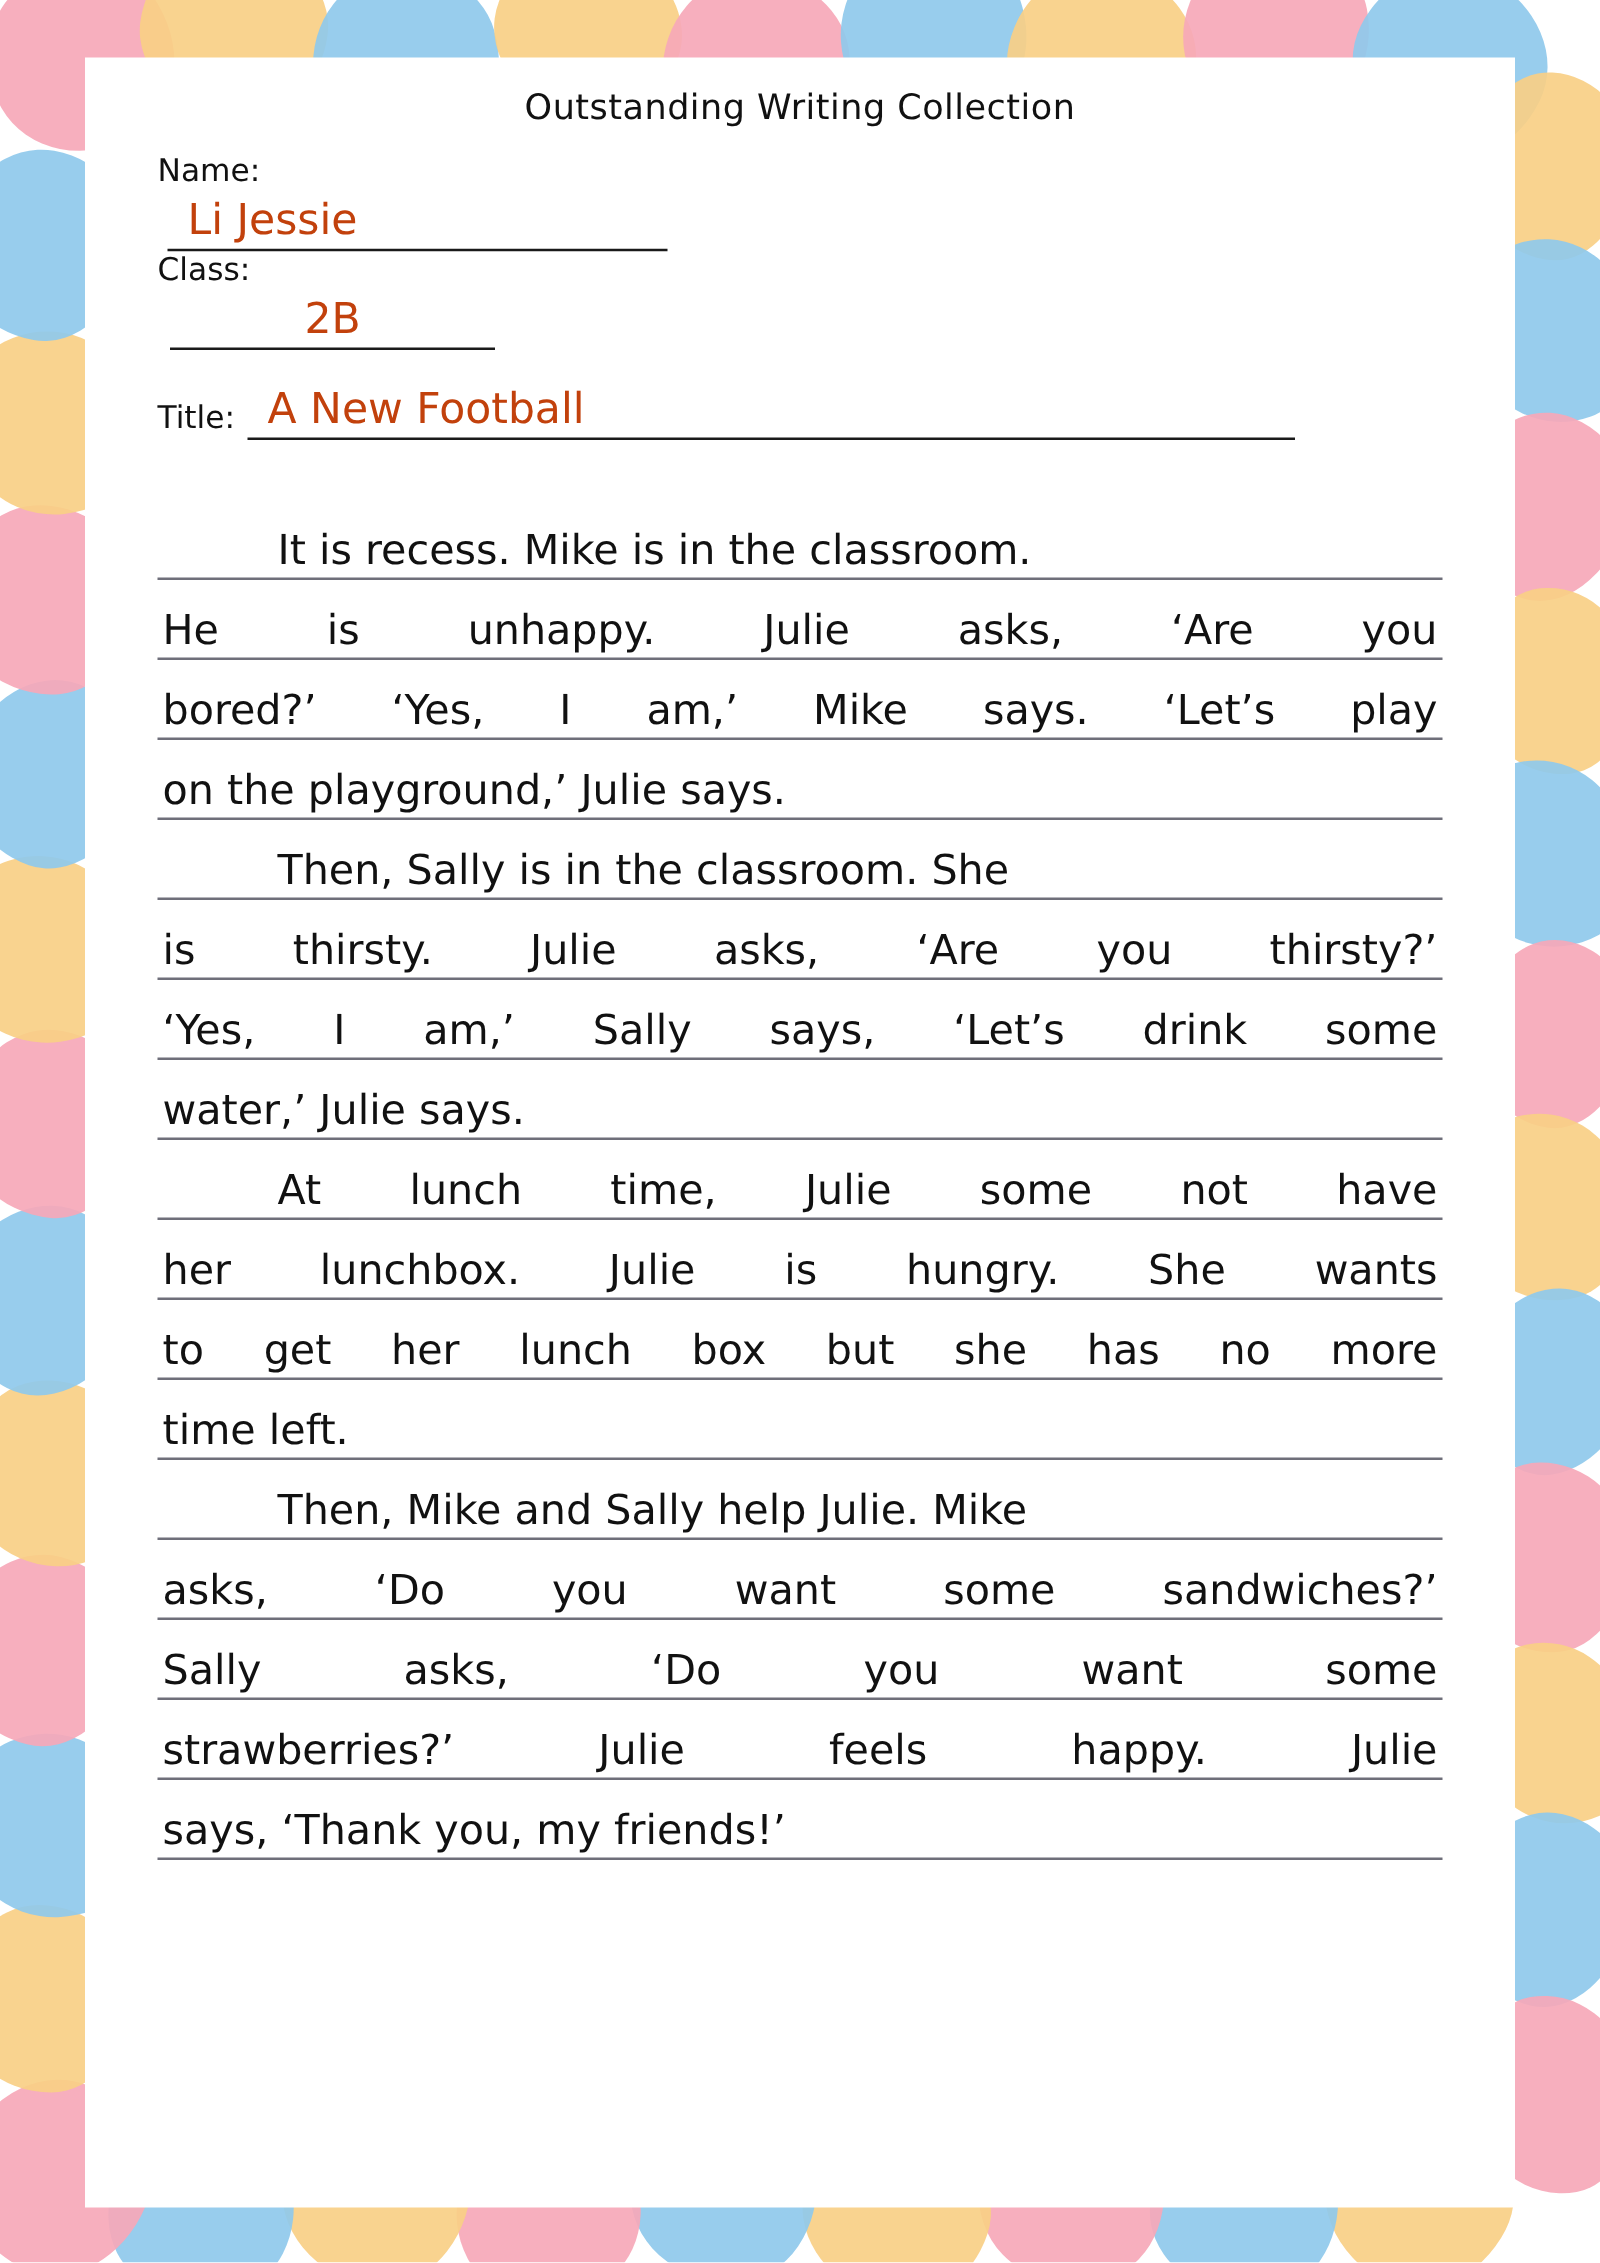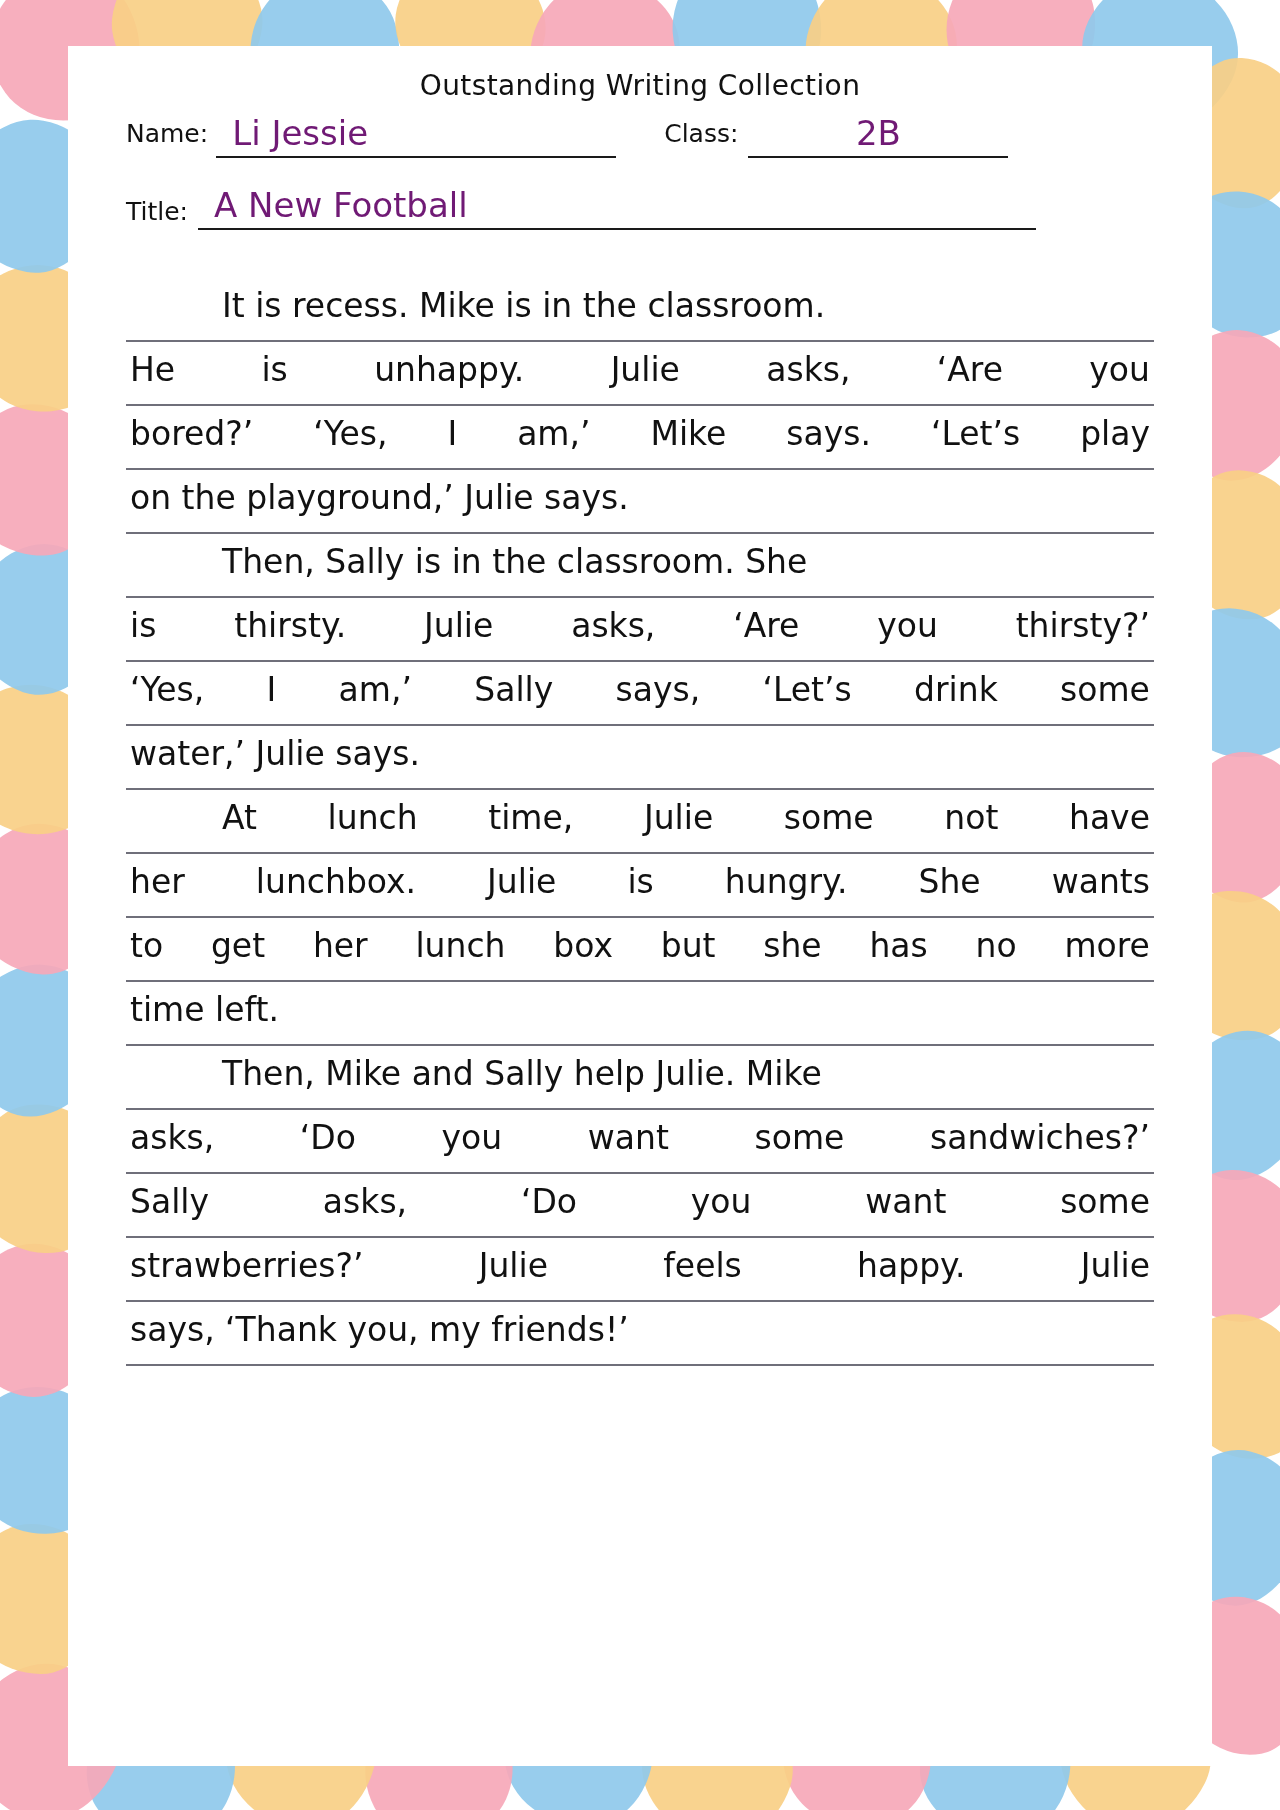--- a/index.html
+++ b/index.html
@@ -55,41 +55,42 @@
   }
   .collection-name {
     font-size: 28px;
     margin-top: 6px;
     line-height: 1.15;
   }
 
   
   .meta-row {
     display: flex;
-    align-items: center;
-    margin-top: 10px;
+    align-items: flex-start;
+    margin-top: 20px;
+    flex-direction: column;
   }
   .field-label {
     font-size: 25px;
     color: #111111;
     padding-bottom: 4px;
     white-space: nowrap;
   }
   .field-rule {
     border-bottom: 2.5px solid #1a1a1a;
     flex: 0 0 auto;
     position: relative;
     height: 44px;
   }
   .field-value {
     position: absolute;
     left: 16px;
     bottom: 3px;
     font-size: 34px;
-    color: #701a75;
+    color: #c2410c;
     white-space: nowrap;
   }
   .field-value.center {
     left: 0;
     right: 0;
     text-align: center;
   }
   .rule-name   { width: 400px; margin-left: 8px; }
   .rule-class  { width: 260px; margin-left: 10px; text-decoration: underline; }
   .gap-class   { width: 48px; }
@@ -108,21 +109,21 @@
   .ruled-line {
     position: relative;
     height: 64px;
     border-bottom: 2px solid #6f6f7a;
     box-sizing: border-box;
   }
   .ruled-line .ln {
     position: absolute;
     left: 4px;
     right: 4px;
-    bottom: 18px;
+    bottom: 6px;
     font-size: 33px;
     line-height: 1;
     color: #111111;
     white-space: nowrap;
   }
   .ruled-line .ln.justify {
     display: flex;
     justify-content: space-between;
   }
   .ruled-line .ln.justify > span { display: inline-block; }

